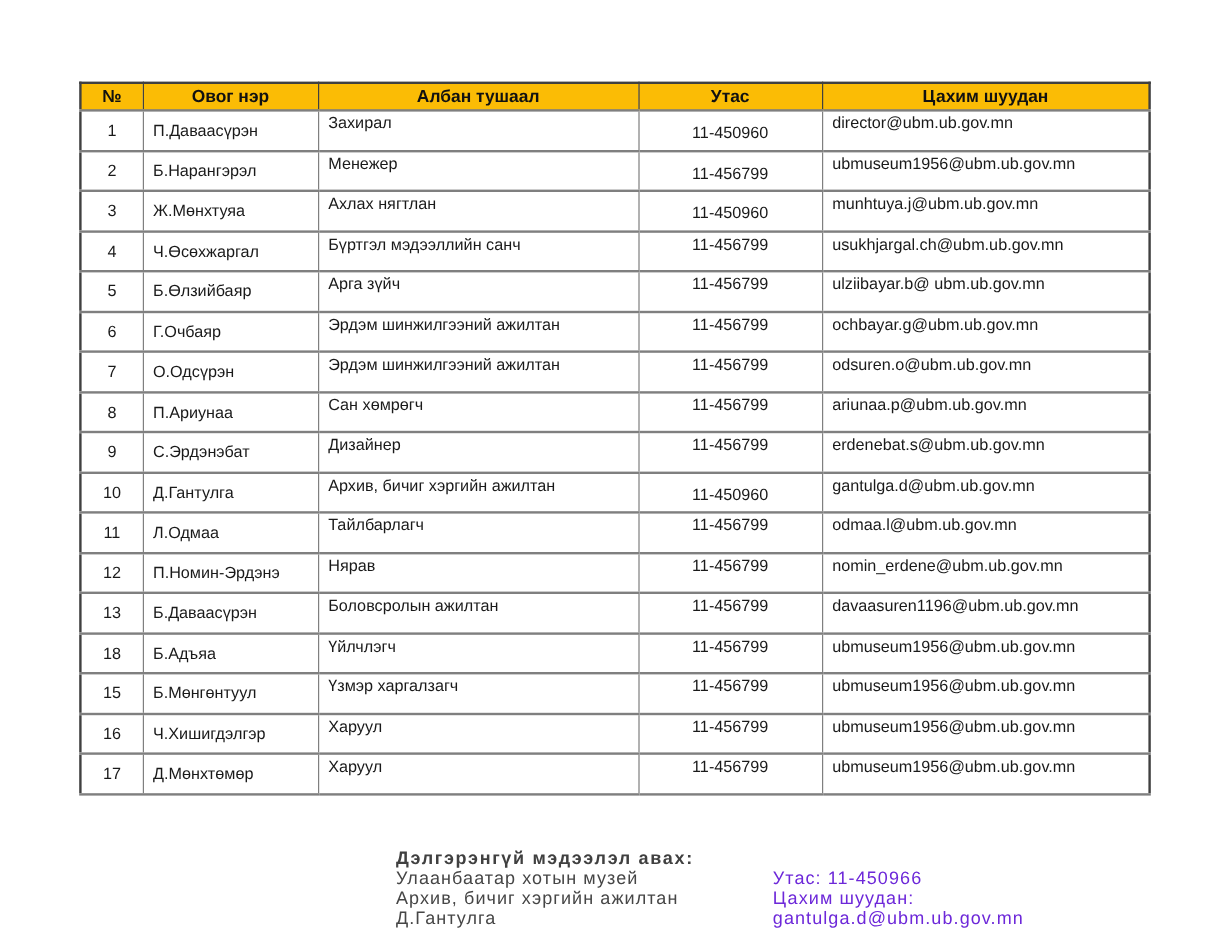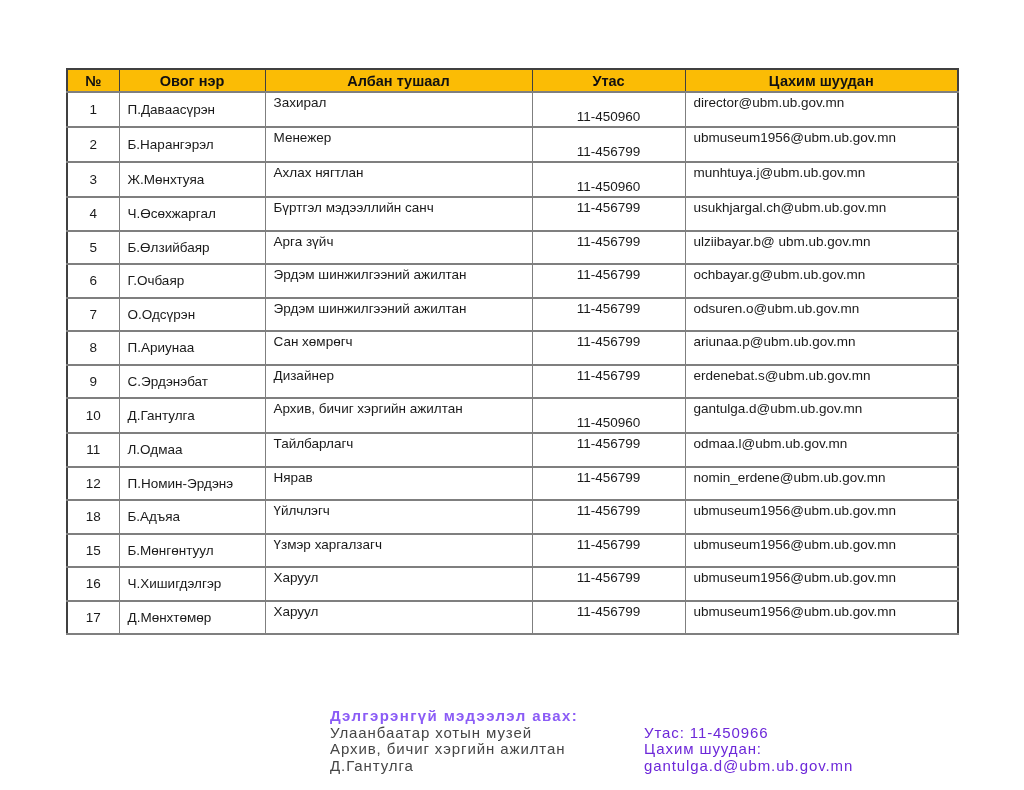--- a/index.html
+++ b/index.html
@@ -45,37 +45,37 @@
     border: 1px solid #7f7f7f;
     border-top-width: 2px;
     border-bottom-width: 2px;
     overflow: hidden;
     white-space: nowrap;
   }
   td.c-num   { text-align: center; vertical-align: middle; font-size: 14px; }
   td.c-name  { text-align: left;  vertical-align: middle; font-size: 14.5px; padding-left: 10px; }
   td.c-pos   { text-align: left;  vertical-align: top;    padding-top: 3px; font-size: 13.5px; }
   td.c-phone { text-align: center; vertical-align: top;   padding-top: 5px; font-size: 14.5px; }
-  td.c-phone.mid { vertical-align: middle; padding-top: 16px; }
+  td.c-phone.mid { vertical-align: middle; padding-top: 6px; }
   td.c-email { text-align: left;  vertical-align: top;    padding-top: 4px; font-size: 13.5px; }
 
   .footer-left {
     position: absolute;
     left: 330px;
     top: 708px;
     color: #464646;
     font-size: 15px;
     line-height: 16.5px;
     letter-spacing: 0.9px;
     white-space: nowrap;
   }
   .footer-title {
     font-weight: bold;
     letter-spacing: 1.4px;
-    color: #8b5cf6;
+    color: #404040;
   }
   .footer-right {
     position: absolute;
     left: 644px;
     top: 724.5px;
     color: #6d28d9;
     font-size: 15px;
     line-height: 16.5px;
     letter-spacing: 0.9px;
     white-space: nowrap;
@@ -182,20 +182,27 @@
           <td class="c-email">odmaa.l@ubm.ub.gov.mn</td>
         </tr>
         <tr>
           <td class="c-num">12</td>
           <td class="c-name">П.Номин-Эрдэнэ</td>
           <td class="c-pos">Нярав</td>
           <td class="c-phone">11-456799</td>
           <td class="c-email">nomin_erdene@ubm.ub.gov.mn</td>
         </tr>
         <tr>
+          <td class="c-num">13</td>
+          <td class="c-name">Б.Даваасүрэн</td>
+          <td class="c-pos">Боловсролын ажилтан</td>
+          <td class="c-phone">11-456799</td>
+          <td class="c-email">davaasuren1196@ubm.ub.gov.mn</td>
+        </tr>
+        <tr>
           <td class="c-num">18</td>
           <td class="c-name">Б.Адъяа</td>
           <td class="c-pos">Үйлчлэгч</td>
           <td class="c-phone">11-456799</td>
           <td class="c-email">ubmuseum1956@ubm.ub.gov.mn</td>
         </tr>
         <tr>
           <td class="c-num">15</td>
           <td class="c-name">Б.Мөнгөнтуул</td>
           <td class="c-pos">Үзмэр харгалзагч</td>

